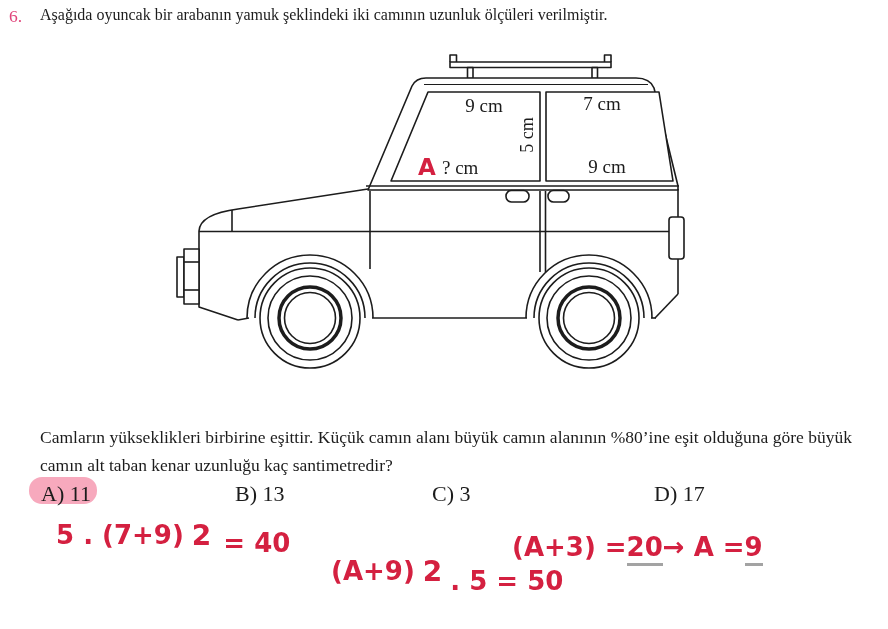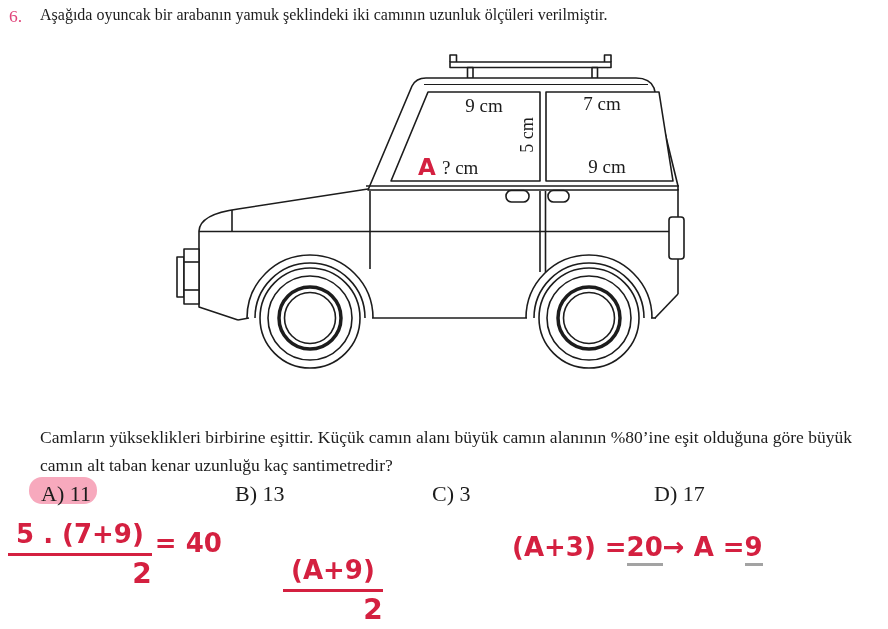--- a/index.html
+++ b/index.html
@@ -9,26 +9,26 @@
   .qtext{position:absolute;left:40px;top:6px;width:818px;font-size:16px;}
   .figure{position:absolute;left:0;top:50px;width:888px;height:360px;}
   .para{position:absolute;left:40px;top:411px;width:812px;font-size:17.5px;line-height:28px;
         text-align:justify;margin-top:12px;}
   .hl{position:absolute;left:29px;top:477px;width:68px;height:27px;background:#f7a9bd;
       border-radius:13px;}
   .choice{position:absolute;top:481px;font-size:22px;}
   .c0{left:41px;} .c1{left:235px;} .c2{left:432px;} .c3{left:622px;margin-left:32px;}
   .sol{position:absolute;color:#d42040;font-family:"DejaVu Sans",sans-serif;font-weight:bold;
        font-size:26px;display:flex;align-items:flex-start;line-height:1.15;}
-  .frac{display:inline-flex;flex-direction:column;align-items:flex-end;}
+  .frac{display:inline-flex;flex-direction:row;align-items:center;margin-left:40px;}
   .frac .bar{align-self:stretch;height:0;border-top:3px solid #d42040;margin:3px 0 2px 0;}
   .frac .num{padding:0 8px;}
   .frac .den{font-size:28px;}
   .s1{left:8px;top:520px;}
-  .s1 .eq{margin-left:3px;margin-top:9px;}
+  .s1 .eq{margin-left:12px;margin-top:9px;}
   .s2{left:283px;top:556px;}
   .s2 .tail{margin-left:8px;margin-top:11px;}
   .s3{left:512px;top:533px;}
   .u{border-bottom:3px solid #a3a3a3;}
   svg text{font-family:"Liberation Serif",serif;fill:#1c1c1c;}
   svg .varA{font-family:"DejaVu Sans",sans-serif;font-weight:bold;fill:#d42040;}
 </style>
 </head>
 <body>
 
@@ -125,20 +125,21 @@
     </span>
     <span class="eq">= 40</span>
   </div>
 
   <div class="sol s2">
     <span class="frac">
       <span class="num">(A+9)</span>
       <span class="bar"></span>
       <span class="den">2</span>
     </span>
+    <span class="tail">.  5 = 50</span>
   </div>
 
   <div class="sol s3">
     <span>(A+3) = </span>
     <span class="u">20</span>
     <span> → A = </span>
     <span class="u">9</span>
   </div>
 
 </div>

